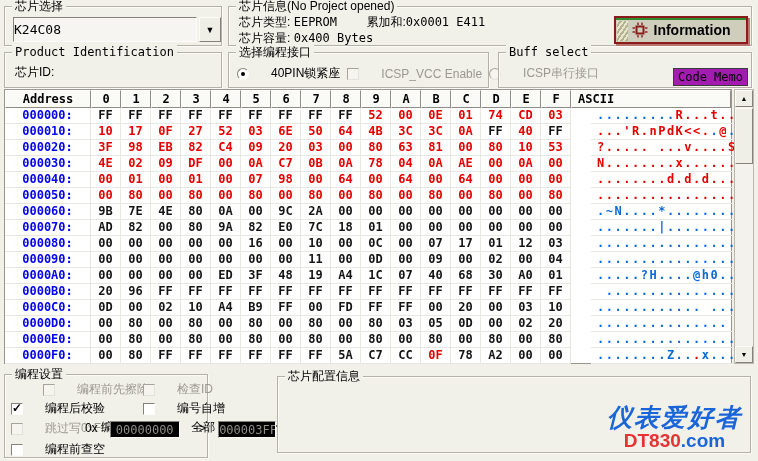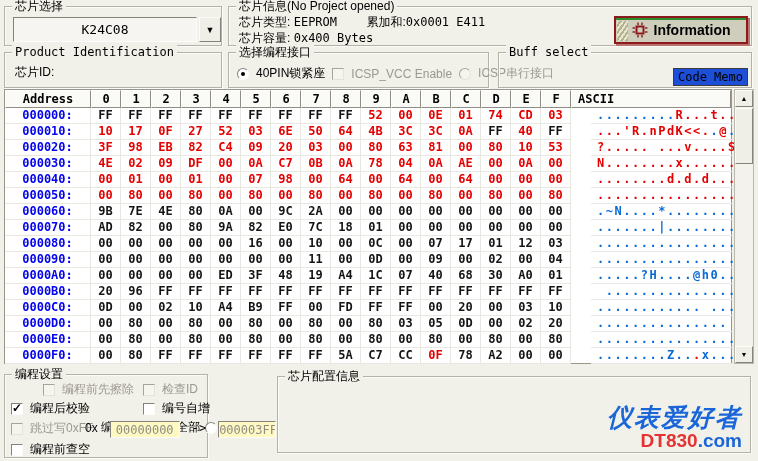--- a/index.html
+++ b/index.html
@@ -10,44 +10,44 @@
 
   .group{position:absolute;border:1px solid #b3b1a8;
          box-shadow:inset 1px 1px 0 #fcfbf7, 1px 1px 0 #fcfbf7;}
   .glabel{position:absolute;top:-8px;left:7px;background:#f1f0e9;padding:0 3px;
           line-height:14px;white-space:nowrap;}
 
   
   #g-chip-select{left:4px;top:6px;width:218px;height:40px;}
   .combo{position:absolute;left:8px;top:10px;width:184px;height:25px;background:#f6f5f1;
          border:1px solid;border-color:#84827a #fdfcf8 #fdfcf8 #84827a;
-         text-align:center;line-height:23px;font-family:"DejaVu Sans Mono",monospace;font-size:13px;}
+         line-height:23px;font-family:"DejaVu Sans Mono",monospace;font-size:13px;}
   .combo-btn{position:absolute;left:194px;top:10px;width:22px;height:25px;background:#efeee7;
          border:1px solid;border-color:#fdfcf8 #84827a #84827a #fdfcf8;
          display:flex;align-items:center;justify-content:center;font-size:9px;}
 
   #g-chip-info{left:228px;top:6px;width:524px;height:40px;}
   .ci-line{position:absolute;left:10px;white-space:nowrap;}
   #info-btn{position:absolute;right:3px;top:9px;width:134px;height:28px;background:#cfcebd;
          border:2px solid #8b1a1a;box-shadow:inset 0 2px 0 #2e8b2e, 2px 2px 0 #b9746f;
          display:flex;align-items:center;justify-content:center;gap:6px;cursor:pointer;}
   #info-btn .hatch{position:absolute;left:1px;top:3px;bottom:1px;width:11px;
          background:repeating-linear-gradient(125deg,#e9e7c9 0 2px,#b4b295 2px 4px);}
   #info-btn .btxt{font-weight:bold;font-size:14px;font-family:"Liberation Sans",sans-serif;}
 
   
   #g-product{left:4px;top:52px;width:218px;height:36px;}
   #g-interface{left:228px;top:52px;width:261px;height:36px;}
   #g-buff{left:498px;top:52px;width:254px;height:36px;}
   .inline-ctrls{position:absolute;left:8px;top:12px;display:flex;gap:7px;align-items:center;white-space:nowrap;}
-  #code-memo{position:absolute;right:3px;bottom:1px;background:#1d4ed8;border:1px solid #3c3c3c;
+  #code-memo{position:absolute;right:3px;bottom:1px;background:#a21caf;border:1px solid #3c3c3c;
          padding:1px 4px;font-family:"DejaVu Sans Mono",monospace;font-size:12px;}
 
   
-  .ctrl{display:inline-flex;align-items:center;gap:7px;white-space:nowrap;}
+  .ctrl{display:inline-flex;align-items:center;gap:22px;white-space:nowrap;}
   .ctl{width:12px;height:12px;background:#fff;border:1px solid;flex:none;
        border-color:#84827a #fdfcf8 #fdfcf8 #84827a;position:relative;}
   .radio .ctl{border-radius:50%;}
   .check .ctl.on::before{content:"\2713";position:absolute;left:0px;top:-3px;font-size:12px;font-weight:bold;color:#000;}
   .radio .ctl.on::before{content:"";position:absolute;left:3px;top:3px;width:4px;height:4px;border-radius:50%;background:#000;}
   .ctrl.disabled .clbl{color:#9b998f;}
   .ctrl.disabled .ctl{border-color:#a5a39a #e4e3db #e4e3db #a5a39a;background:#f5f4ee;}
 
   
   #hexpanel{position:absolute;left:4px;top:89px;width:728px;height:275px;background:#fff;
@@ -76,24 +76,24 @@
         border:1px solid;border-color:#fdfcf8 #84827a #84827a #fdfcf8;
         display:flex;align-items:center;justify-content:center;font-size:7px;color:#000;}
   #sb-up{top:0;}
   #sb-down{bottom:0;}
   #sb-thumb{position:absolute;left:0;top:18px;width:18px;height:56px;background:#efeee7;
         border:1px solid;border-color:#fdfcf8 #84827a #84827a #fdfcf8;}
 
   
   #g-prog{left:4px;top:374px;width:204px;height:84px;}
   .abs{position:absolute;white-space:nowrap;}
-  .field{height:17px;background:#fef9c3;border:1px solid;border-color:#84827a #fdfcf8 #fdfcf8 #84827a;
+  .field{height:17px;background:#000000;border:1px solid;border-color:#84827a #fdfcf8 #fdfcf8 #84827a;
         color:#8f8d84;font-family:"DejaVu Sans Mono",monospace;font-size:12px;text-align:center;padding:0;}
   #g-config{left:277px;top:376px;width:474px;height:77px;}
-  #wmark{position:absolute;right:8px;bottom:2px;text-align:right;line-height:1;}
+  #wmark{position:absolute;right:8px;bottom:2px;text-align:center;line-height:1;}
   #wm-brand{font-family:"DejaVu Serif",serif;font-style:italic;font-weight:bold;
         font-size:25px;color:#1a66d9;letter-spacing:2px;}
   #wm-site{font-weight:bold;font-size:19px;margin-top:1px;}
   #wm-site .r{color:#e53333;}
   #wm-site .b{color:#1a66d9;}
 </style>
 </head>
 <body>
 
 <div id="win">

